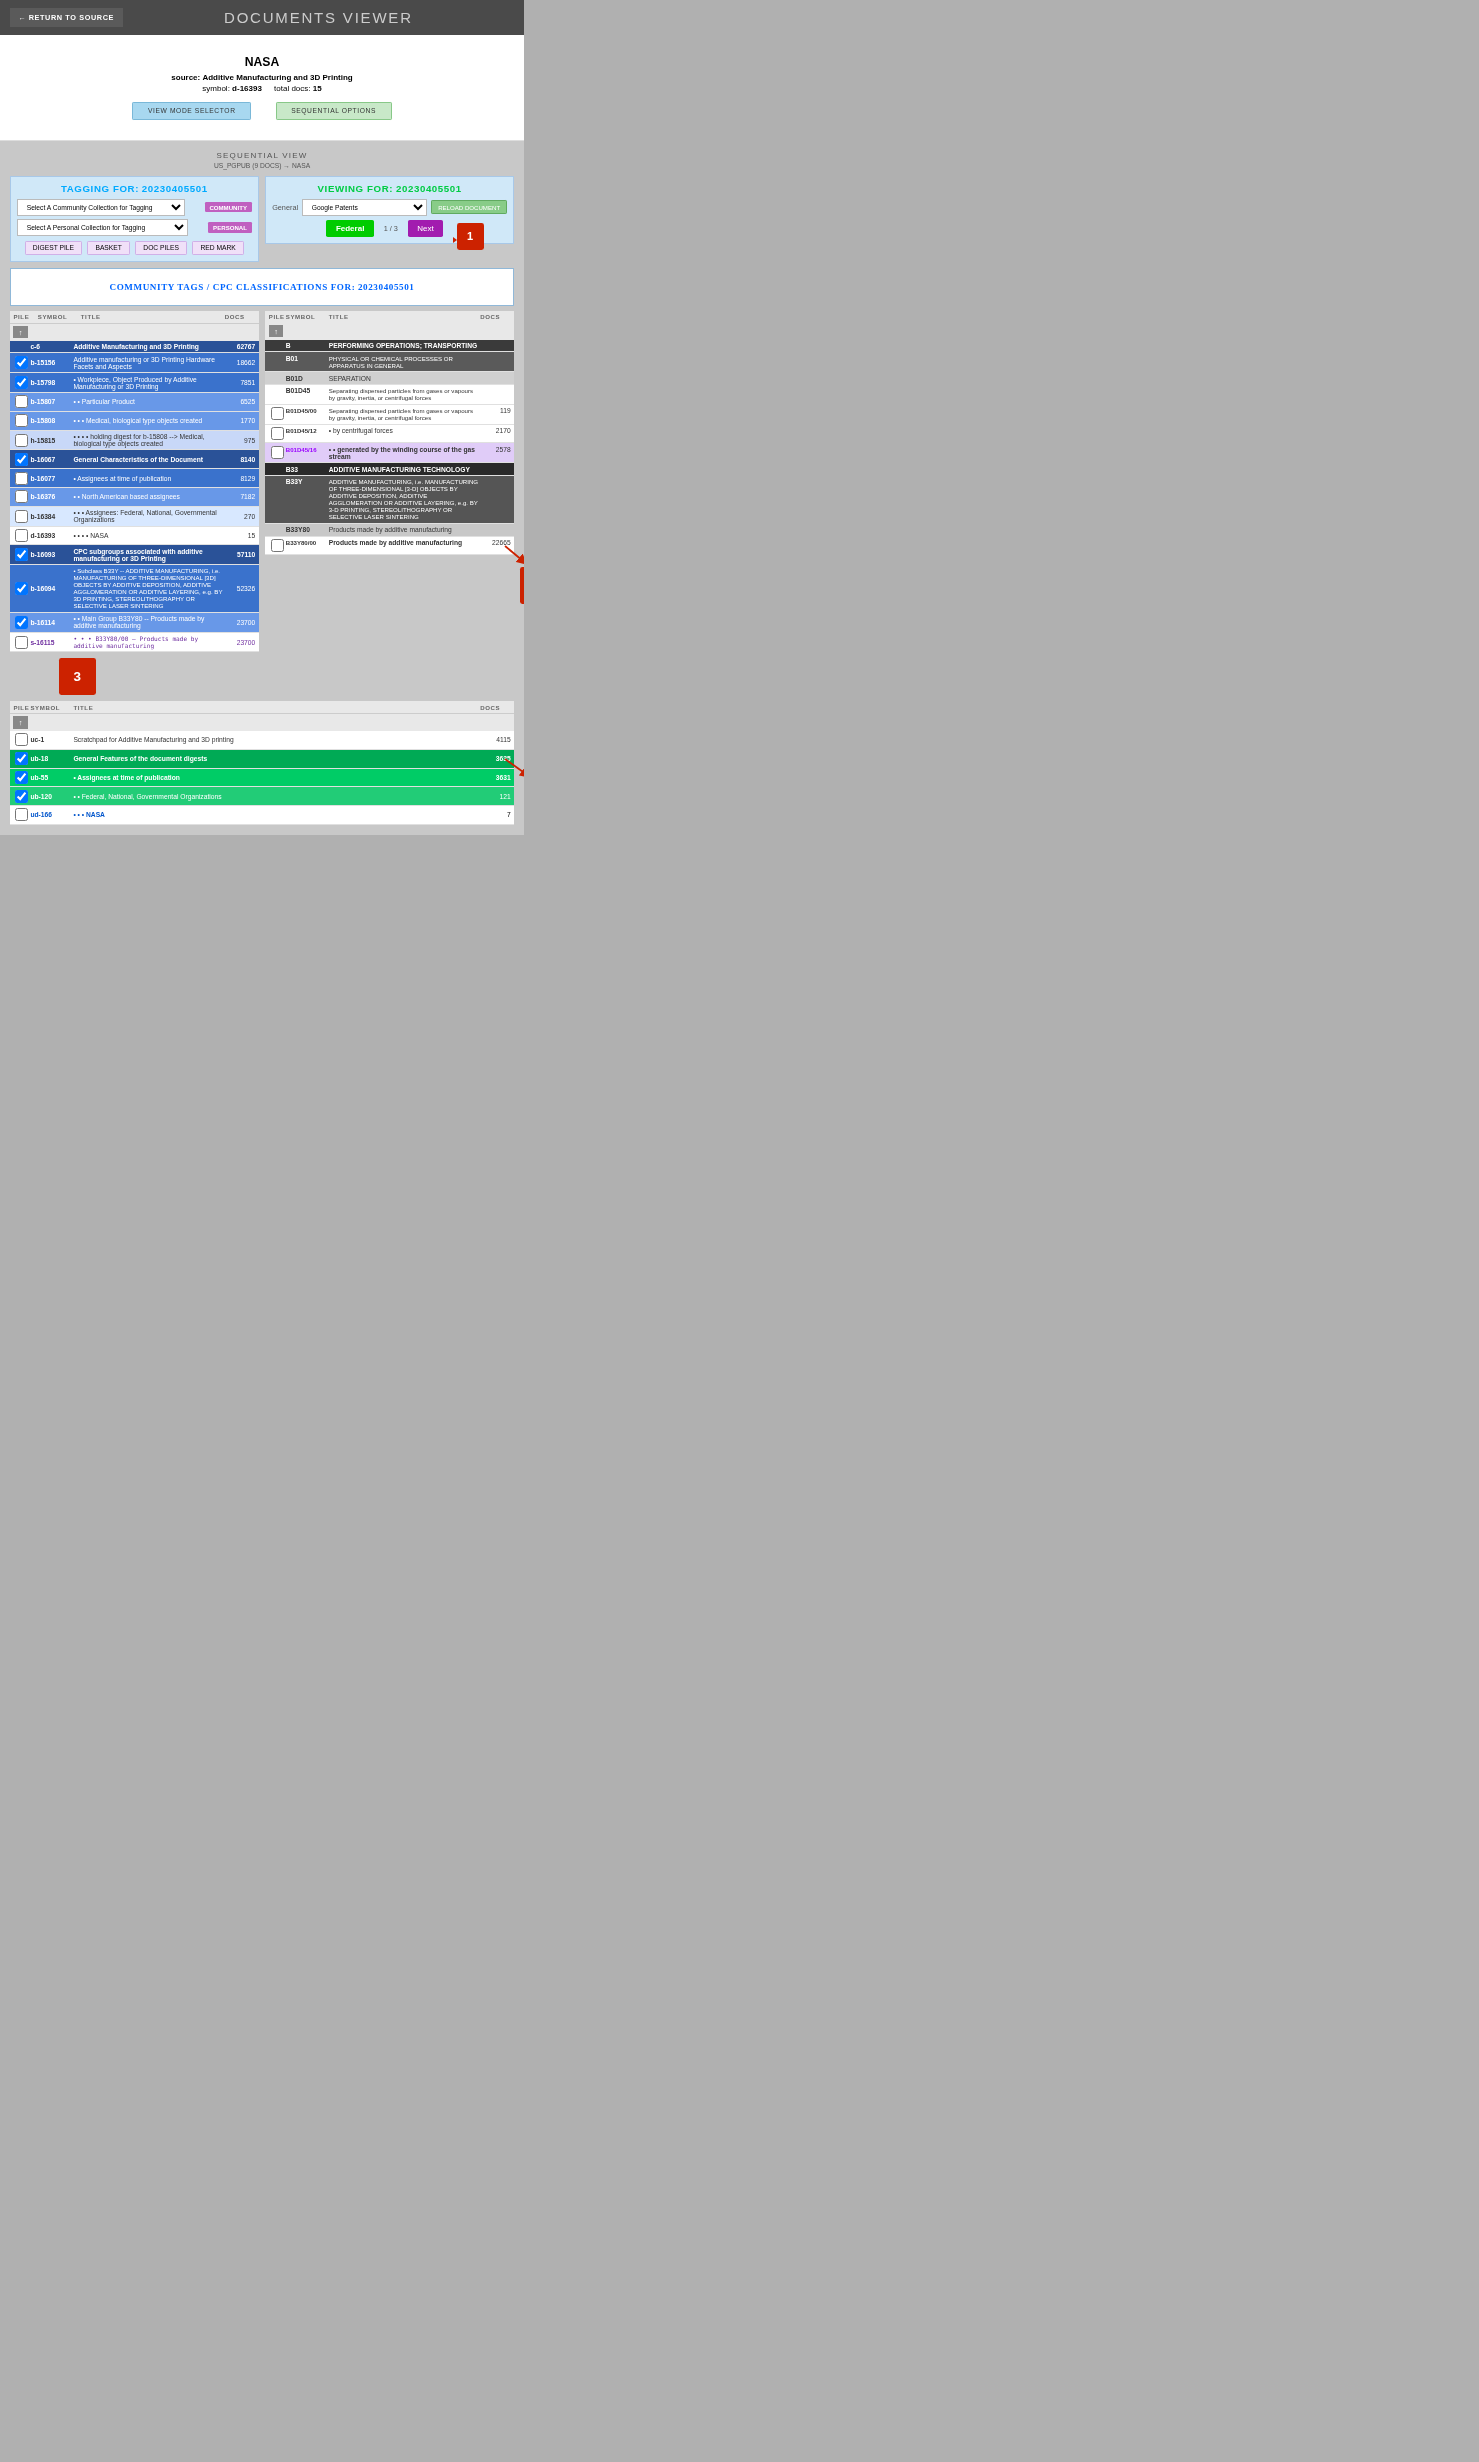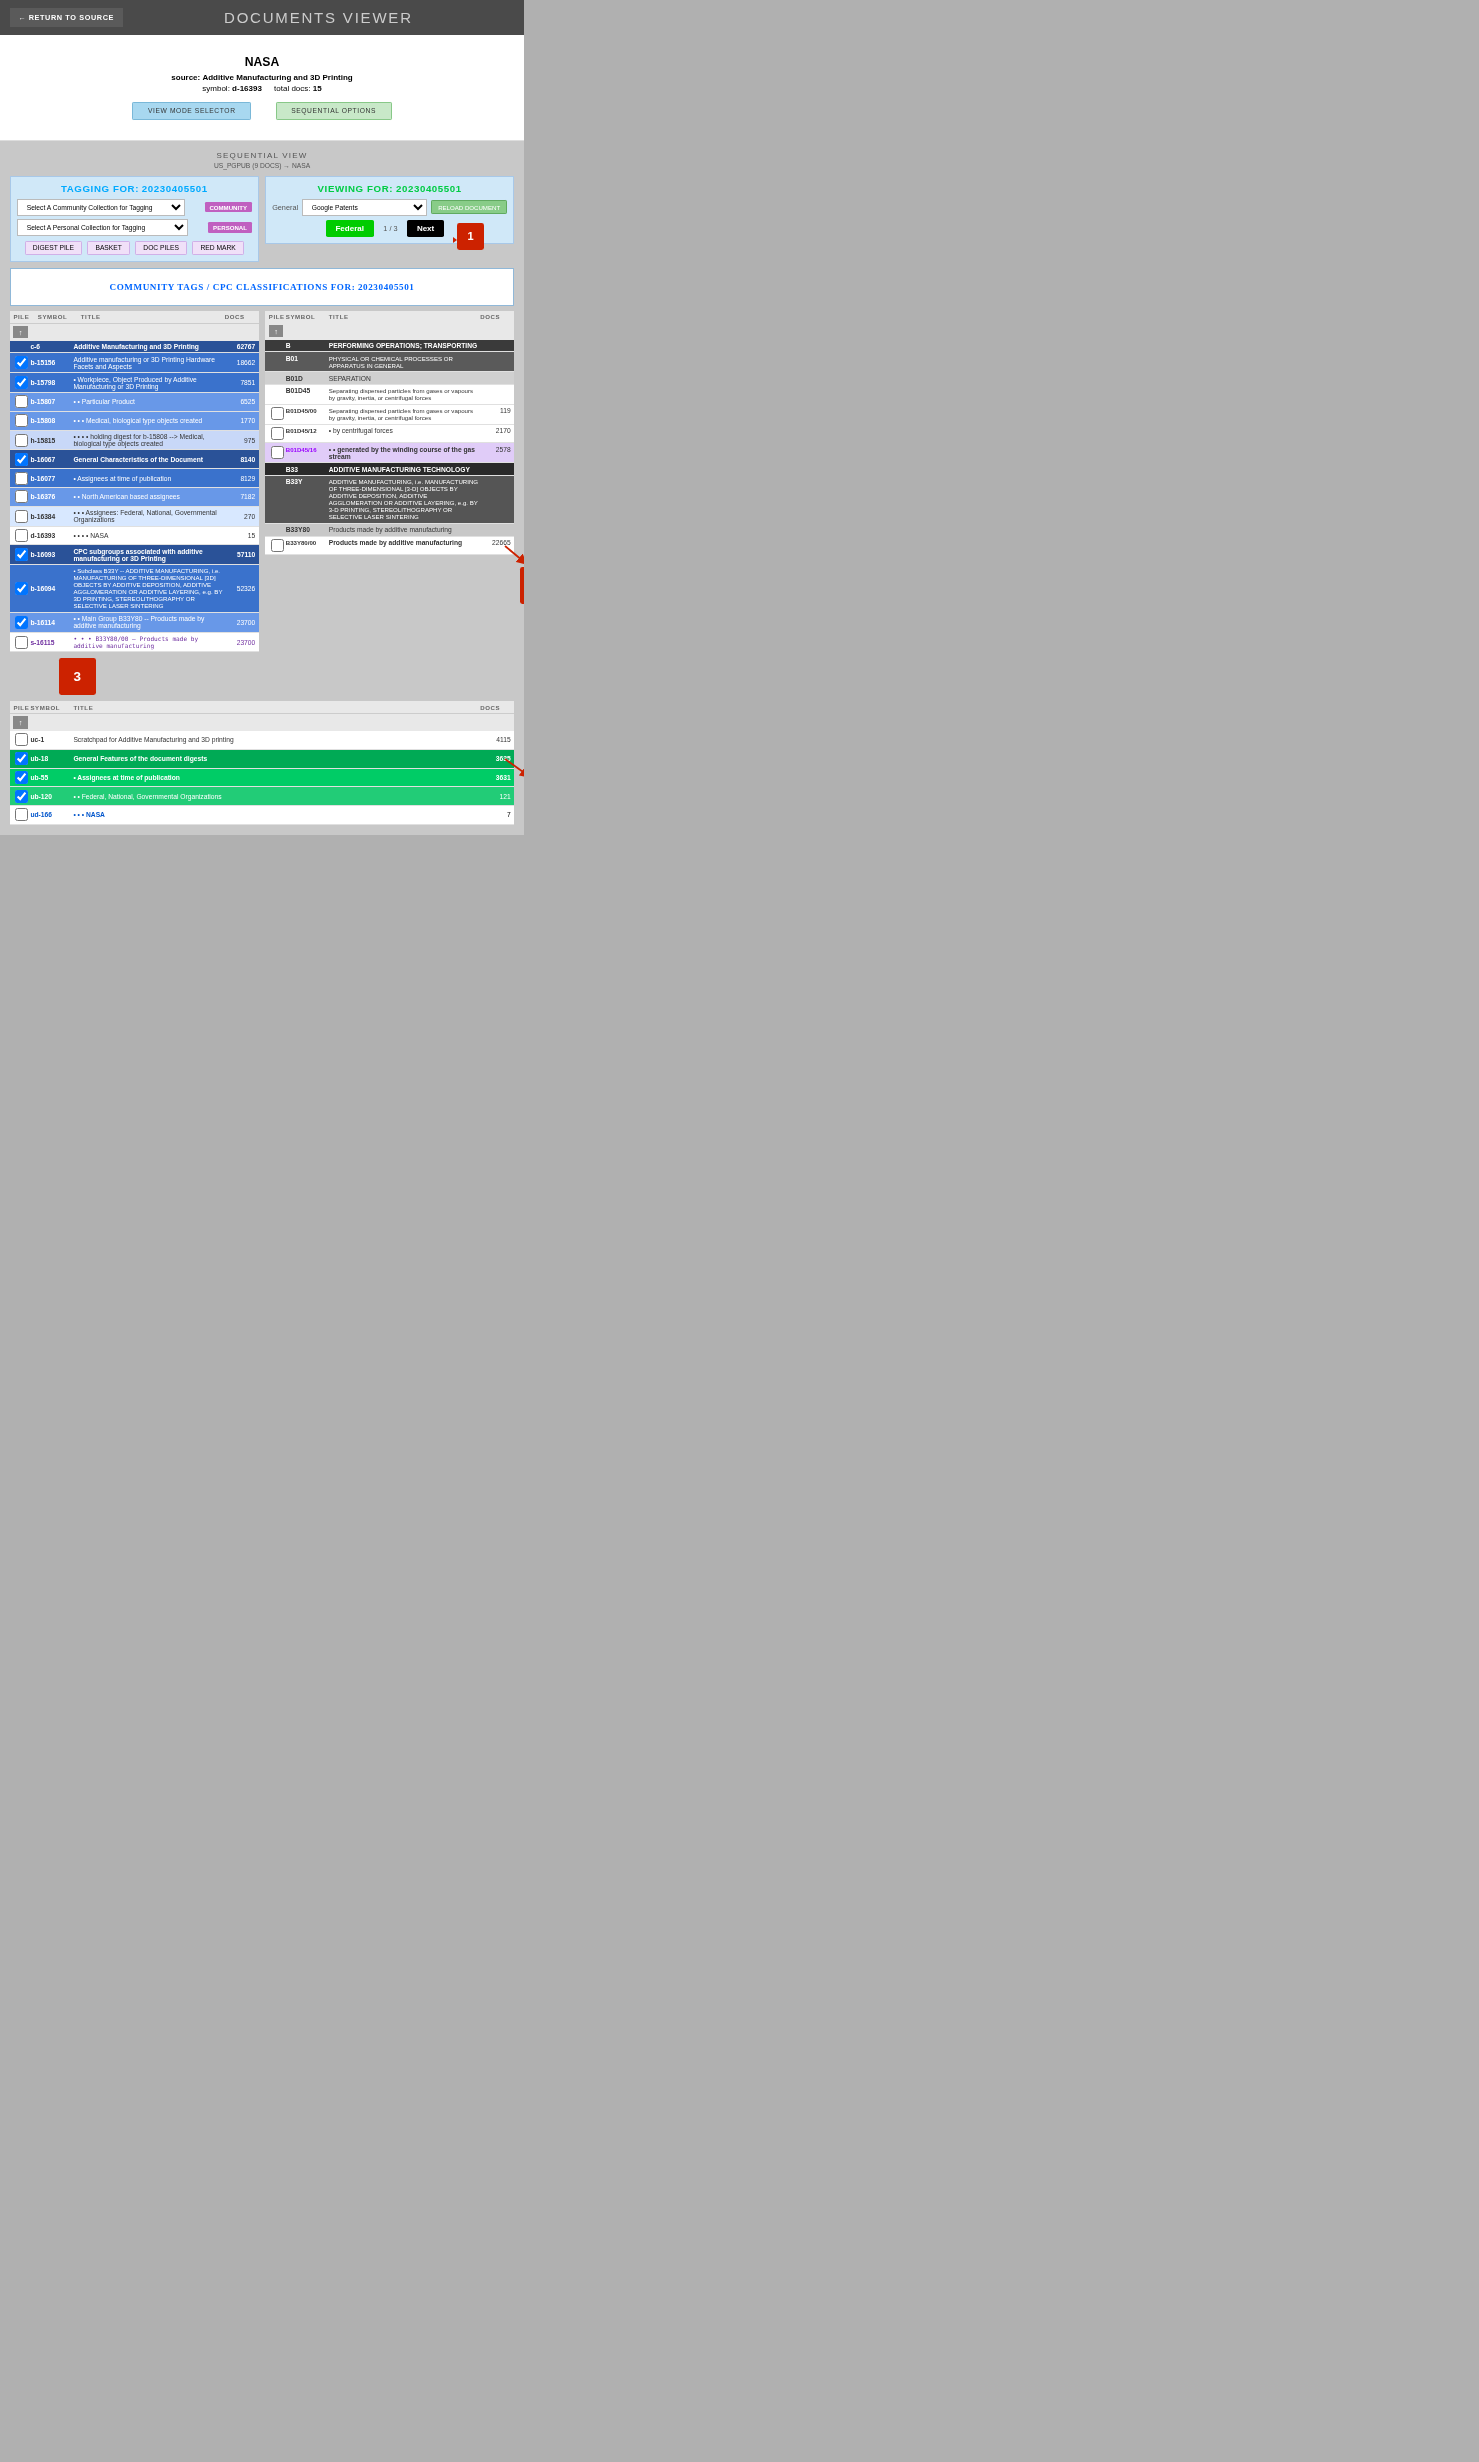--- a/index.html
+++ b/index.html
@@ -228,26 +228,26 @@
       background: #00cc00;
       color: #fff;
       border: none;
       padding: 3.7px 9.7px;
       font-size: 8px;
       font-weight: bold;
       cursor: pointer;
       border-radius: 1.8px;
     }
     .btn-next {
-      background: #000000;
+      background: #a21caf;
       color: #fff;
       border: none;
       padding: 3.7px 9.7px;
       font-size: 8px;
-      font-weight: bold;
+      font-weight: normal;
       cursor: pointer;
       border-radius: 1.8px;
     }
     .page-indicator { font-size: 7.3px; color: #555; }
 
     
     .community-tags-banner {
       background: #ffffff;
       text-align: center;
       padding: 13px;

